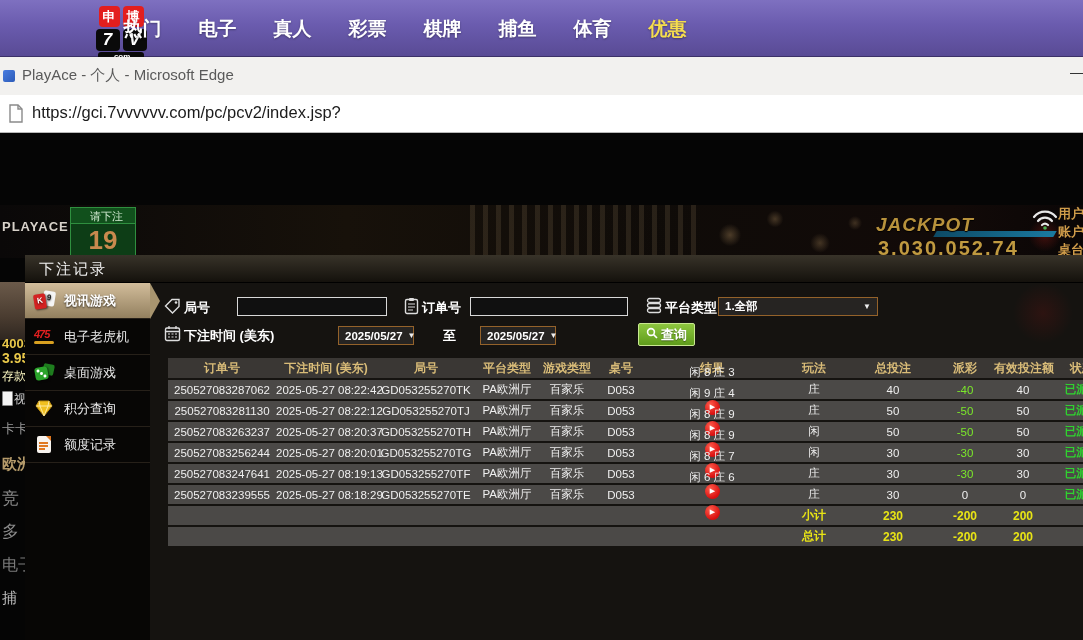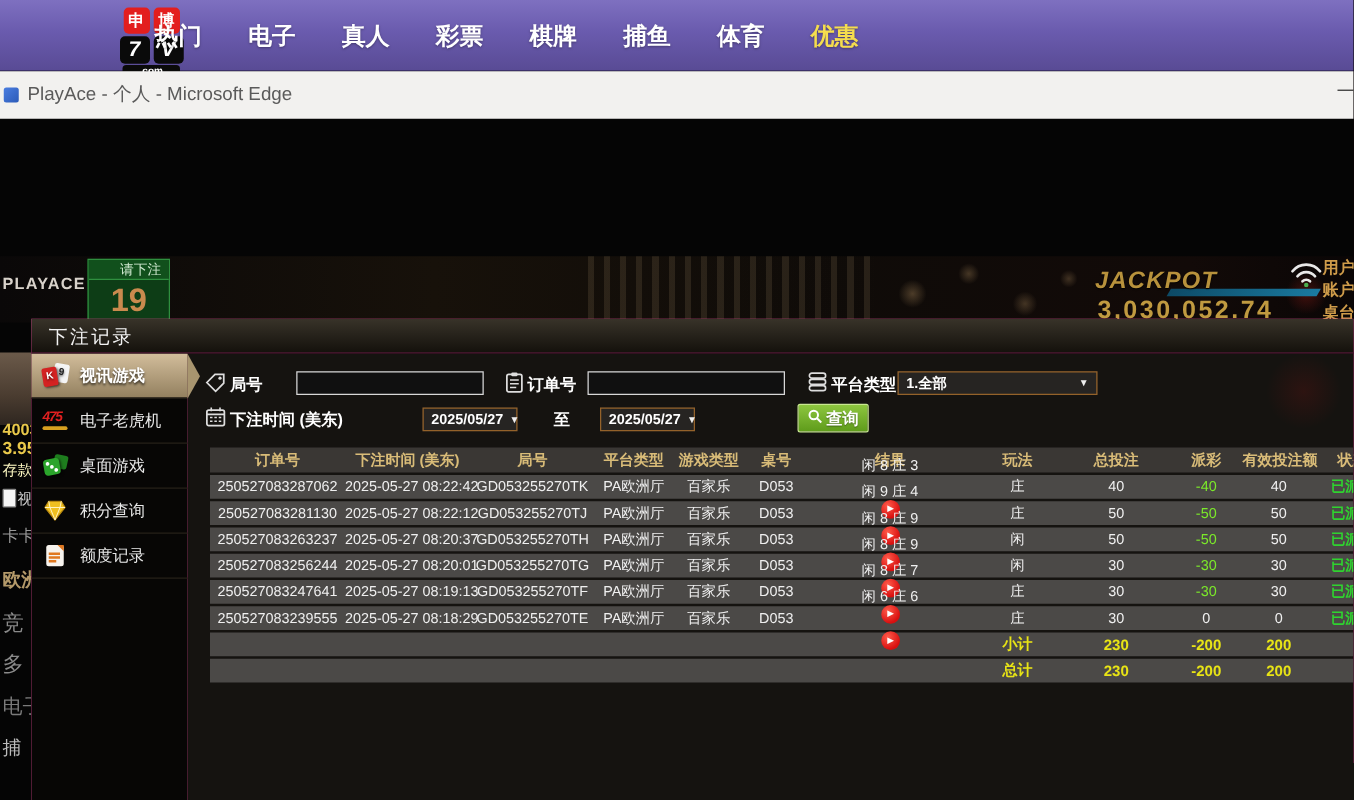--- a/index.html
+++ b/index.html
@@ -45,21 +45,21 @@
       radial-gradient(circle 16px at 40px 30px, rgba(150,120,80,.45), transparent 70%),
       radial-gradient(circle 12px at 85px 14px, rgba(150,120,80,.4), transparent 70%),
       radial-gradient(circle 14px at 130px 38px, rgba(150,120,80,.38), transparent 70%),
       radial-gradient(circle 10px at 165px 18px, rgba(150,120,80,.35), transparent 70%); }
   .redglow { position:absolute; left:995px; top:0; width:88px; height:53px;
     background:radial-gradient(circle 22px at 50px 30px, rgba(120,25,20,.5), transparent 75%); }
   .brand { position:absolute; left:2px; top:14px; font-size:13px; font-weight:bold;
     letter-spacing:1px; color:#d8d2ca; }
   .countdown { position:absolute; left:70px; top:2px; width:66px; height:51px;
     background:#0d3d16; border:1px solid #2f8f3f; }
-  .cd-label { height:16px; background:#11501c; color:#cfe8cf; font-size:11px; text-align:center;
+  .cd-label { height:16px; background:#11501c; color:#cfe8cf; font-size:11px; text-align:left;
     line-height:16px; border-bottom:1px solid #2f8f3f;padding-left:19px; }
   .cd-num { color:#c98a4e; font-size:26px; font-weight:bold; text-align:center; line-height:32px; }
   .jackpot-label { position:absolute; left:876px; top:9px; font-size:19px; font-weight:900;
     font-style:italic; letter-spacing:1px; color:#b8923c; text-shadow:0 1px 1px #000; z-index:2; }
   .jackpot-swoosh { position:absolute; left:935px; top:26px; width:120px; height:6px;
     background:linear-gradient(90deg,#0d4a66,#1a7aa0); transform:skewX(-30deg); }
   .jackpot-num { position:absolute; left:878px; top:32px; font-size:20px; font-weight:bold;
     letter-spacing:2px; color:#c09a40; }
   .wifi { position:absolute; left:1030px; top:3px; }
   .right-info { position:absolute; left:1058px; top:0; width:30px; height:53px; overflow:hidden; }
@@ -183,20 +183,29 @@
       <span class="nav-item hl">优惠</span>
     </div>
   </div>
 
   <div class="titlebar">
     <span class="favicon"></span>
     <span class="wtitle">PlayAce - 个人 - Microsoft Edge</span>
     <span class="min-btn">—</span>
   </div>
 
+  <div class="urlbar">
+    <span class="page-icon">
+      <svg width="15" height="19" viewBox="0 0 15 19">
+          <path d="M2 1 h8 l4 4 v13 h-12 z" fill="none" stroke="#8a8a8a" stroke-width="1.4"></path>
+          <path d="M10 1 v4 h4" fill="none" stroke="#8a8a8a" stroke-width="1.4"></path>
+        </svg>
+    </span>
+    <span class="url-text">https://gci.7vvvvvv.com/pc/pcv2/index.jsp?</span>
+  </div>
 
   <div class="banner">
     <div class="stripes"></div>
     <div class="bokeh"></div>
     <div class="redglow"></div>
     <span class="brand">PLAYACE</span>
     <div class="countdown">
       <div class="cd-label">请下注</div>
       <div class="cd-num">19</div>
     </div>

